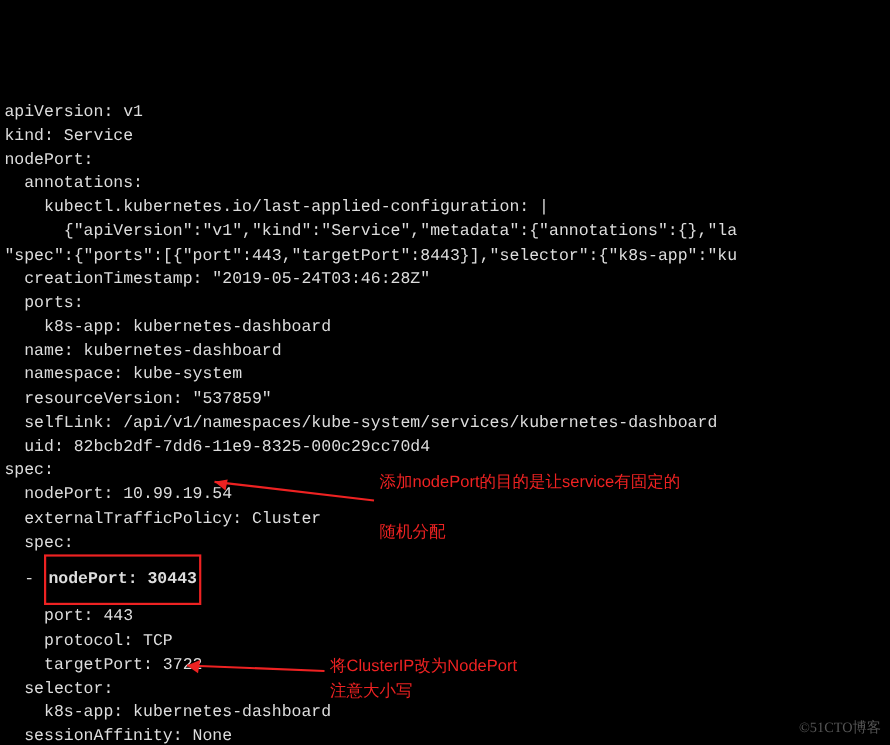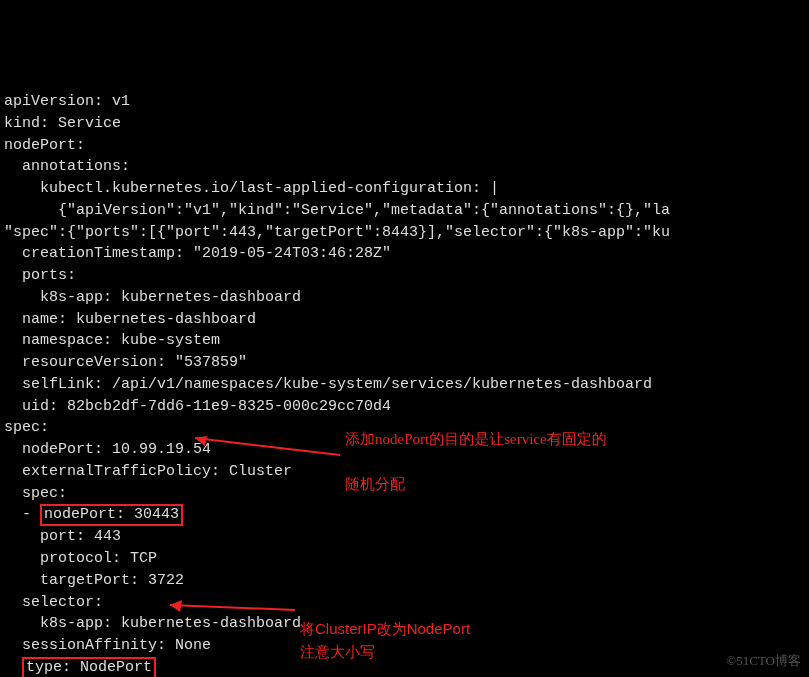--- a/index.html
+++ b/index.html
@@ -13,22 +13,23 @@
     width: 809px;
     height: 677px;
     box-sizing: border-box;
     position: relative;
     overflow: hidden;
     white-space: pre;
   }
   .highlight-box {
     border: 2px solid #e22;
     display: inline-block;
-    padding: 0 2px;
+    padding: 12px 2px;
     line-height: 1.2;
+    font-weight: bold;
   }
   .annotation {
     position: absolute;
     color: #e22;
     font-family: "Microsoft YaHei", sans-serif;
     font-size: 15px;
     line-height: 1.5;
     white-space: normal;
   }
   .watermark {
@@ -86,34 +87,34 @@
 
 </div>
 
 
 <svg class="arrow" style="left:185px; top:430px; width:160px; height:40px;">
   <line x1="155" y1="25" x2="10" y2="8"></line>
   <polygon points="10,8 22,6 20,16"></polygon>
 </svg>
 
 
-<div class="annotation" style="left:345px; top:428px; width:430px;font-family:Liberation Serif, serif;">
+<div class="annotation" style="left:345px; top:428px; width:430px;">
   <span>添加nodePort的目的是让service有固定的</span><br>
   <br>
   <span>随机分配</span>
 </div>
 
 
 <svg class="arrow" style="left:160px; top:595px; width:140px; height:30px;">
   <line x1="135" y1="15" x2="10" y2="10"></line>
   <polygon points="10,10 22,5 20,17"></polygon>
 </svg>
 
 
-<div class="annotation" style="left:300px; top:618px; width:350px;">
+<div class="annotation" style="left:300px; top:595px; width:350px;">
   <span>将ClusterIP改为NodePort</span><br>
   <span>注意大小写</span>
 </div>
 
 <div class="watermark">©51CTO博客</div>
 
 
 
 
 </body></html>

